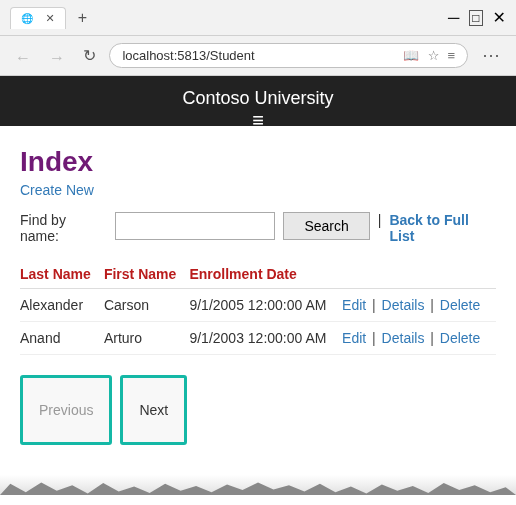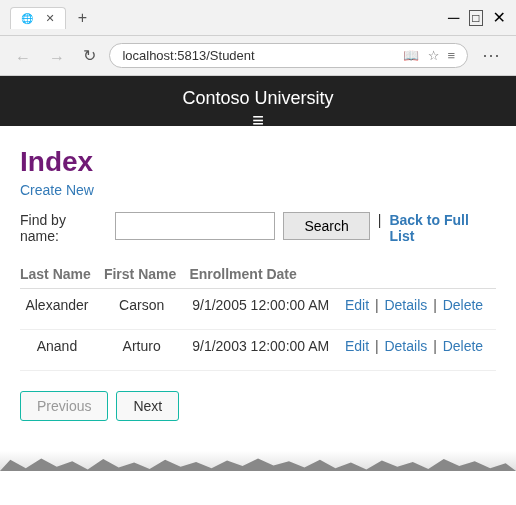--- a/index.html
+++ b/index.html
@@ -125,44 +125,43 @@
       font-weight: bold;
     }
 
     
     table { width: 100%; border-collapse: collapse; margin-bottom: 20px; }
     thead tr { border-bottom: 1px solid #ddd; }
     th {
       text-align: left;
       padding: 6px 10px 6px 0;
       font-weight: bold;
-      color: #737373;
+      color: #b91c1c;
       font-size: 14px;
     }
     td {
-      padding: 8px 10px 16px 0;
+      padding: 8px 10px 8px 0;
       font-size: 14px;
       color: #333;
       border-bottom: 1px solid #eee;
-      text-align: center;
     }
     .action-links { white-space: nowrap; }
     .action-links a {
       color: #337ab7;
       text-decoration: none;
       font-size: 14px;
     }
     .action-sep { color: #555; margin: 0 2px; }
 
     
     .pagination-row { display: flex; gap: 8px; margin-bottom: 10px; }
     .page-btn {
-      border: 1px solid #14b8a6;
+      border: 3px solid #14b8a6;
       background: #f8f8f8;
-      padding: 6px 16px;
+      padding: 24px 16px;
       font-size: 14px;
       cursor: pointer;
       color: #333;
       border-radius: 3px;
     }
     .page-btn.disabled { color: #999; cursor: default; }
 
     
     .bottom-decoration {
       height: 20px;

